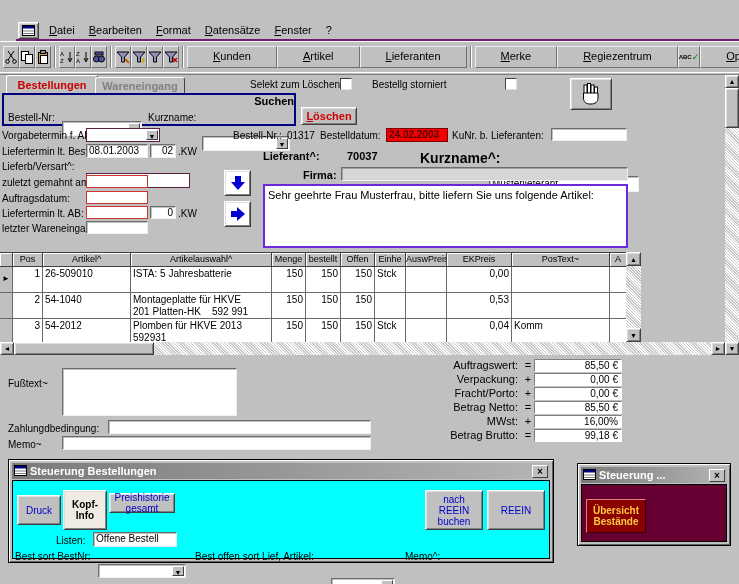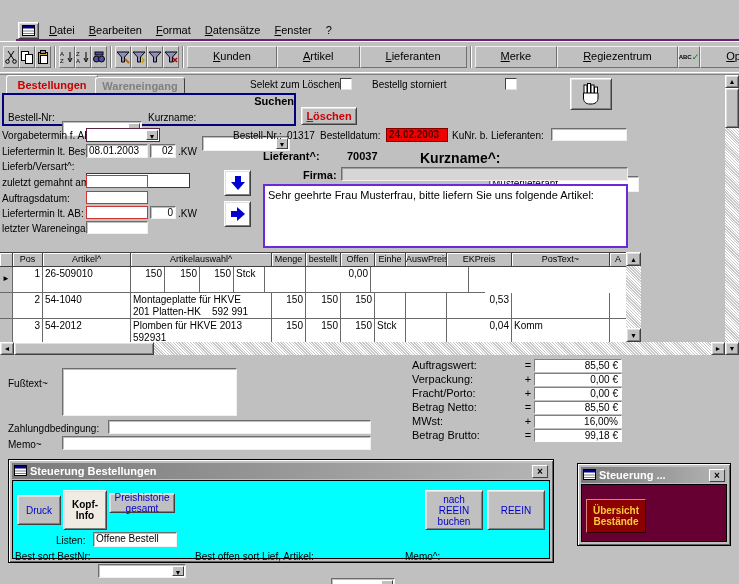--- a/index.html
+++ b/index.html
@@ -28,21 +28,21 @@
   .gm{background:#c0c0c0;text-align:center;font-size:8px;line-height:24px;padding:0}
   .r{text-align:right}
   .wrap{white-space:pre-wrap;line-height:12px}
   .c0{width:13px}.c1{width:30px}.c2{width:88px}.c3{width:141px}.c4{width:34px}.c5{width:35px}.c6{width:34px}.c7{width:31px}.c8{width:41px}.c9{width:65px}.c10{width:98px}.c11{width:16px;border-right:none}
   .grow{display:flex;height:26px}
   .ghead{display:flex;height:14px}
   .sbbtn{background:#c0c0c0;border:1px solid;border-color:#fff #404040 #404040 #fff;box-shadow:inset 1px 1px 0 #dfdfdf,inset -1px -1px 0 #808080;font-size:7px;text-align:center;display:flex;align-items:center;justify-content:center}
   .sbtrack{background-image:repeating-linear-gradient(45deg,#fff 0 1px,#c8c8c8 1px 2px)}
   .sbthumb{background:#c0c0c0;border:1px solid;border-color:#fff #404040 #404040 #fff;box-shadow:inset 1px 1px 0 #dfdfdf,inset -1px -1px 0 #808080}
   .trow{display:flex;align-items:center;height:14px}
-  .tlabel{width:110px;padding-right:4px;font-size:11px;white-space:nowrap}
+  .tlabel{width:110px;text-align:right;padding-right:4px;font-size:11px;white-space:nowrap}
   .topr{width:12px;text-align:center;font-size:11px}
   .tval{width:88px;height:13px;background:#fff;border:1px solid;border-color:#808080 #fff #fff #808080;text-align:right;padding:0 3px;font-size:10px;line-height:11px}
   .dlg{background:#c0c0c0;border:1px solid #000;box-shadow:inset 1px 1px 0 #fff,inset -1px -1px 0 #606060;padding:3px}
   .dlgtitle{height:16px;background:linear-gradient(90deg,#7a7a7a,#b5b5b5);display:flex;align-items:center;padding:0 2px;gap:3px}
   .dlgtitle .t{color:#fff;font-weight:bold;font-size:11px;flex:1;white-space:nowrap;overflow:hidden}
   .xbtn{width:16px;height:13px;background:#c0c0c0;border:1px solid;border-color:#fff #404040 #404040 #fff;font-size:10px;line-height:11px;text-align:center;font-weight:bold}
   .cbtn{position:absolute;background:#c0c0c0;border:1px solid;border-color:#fff #404040 #404040 #fff;box-shadow:inset 1px 1px 0 #dfdfdf,inset -1px -1px 0 #808080;color:#0000cc;font-size:10px;text-align:center;display:flex;align-items:center;justify-content:center;padding:1px}
   .cbtn-active{background:#f0ece4;color:#000;font-weight:bold}
   .cyanlbl{position:absolute;font-size:10px;white-space:nowrap}
   .ubtn{position:absolute;background:#8b0000;border:1px solid;border-color:#e08080 #300000 #300000 #e08080;color:#ffc83d;font-size:10px;font-weight:bold;text-align:center;display:flex;align-items:center;justify-content:center;padding:1px}
@@ -251,20 +251,21 @@
       <div class="gh c7">Einhe</div>
       <div class="gh c8">AuswPreis</div>
       <div class="gh c9">EKPreis</div>
       <div class="gh c10">PosText~</div>
       <div class="gh c11">A</div>
     </div>
     <div class="grow">
       <div class="gc gm c0">►</div>
       <div class="gc c1 r">1</div>
       <div class="gc c2">26-509010</div>
+      <div class="gc c3 wrap">ISTA: 5 Jahresbatterie</div>
       <div class="gc c4 r">150</div>
       <div class="gc c5 r">150</div>
       <div class="gc c6 r">150</div>
       <div class="gc c7">Stck</div>
       <div class="gc c8"></div>
       <div class="gc c9 r">0,00</div>
       <div class="gc c10"></div>
       <div class="gc c11"></div>
     </div>
     <div class="grow">

